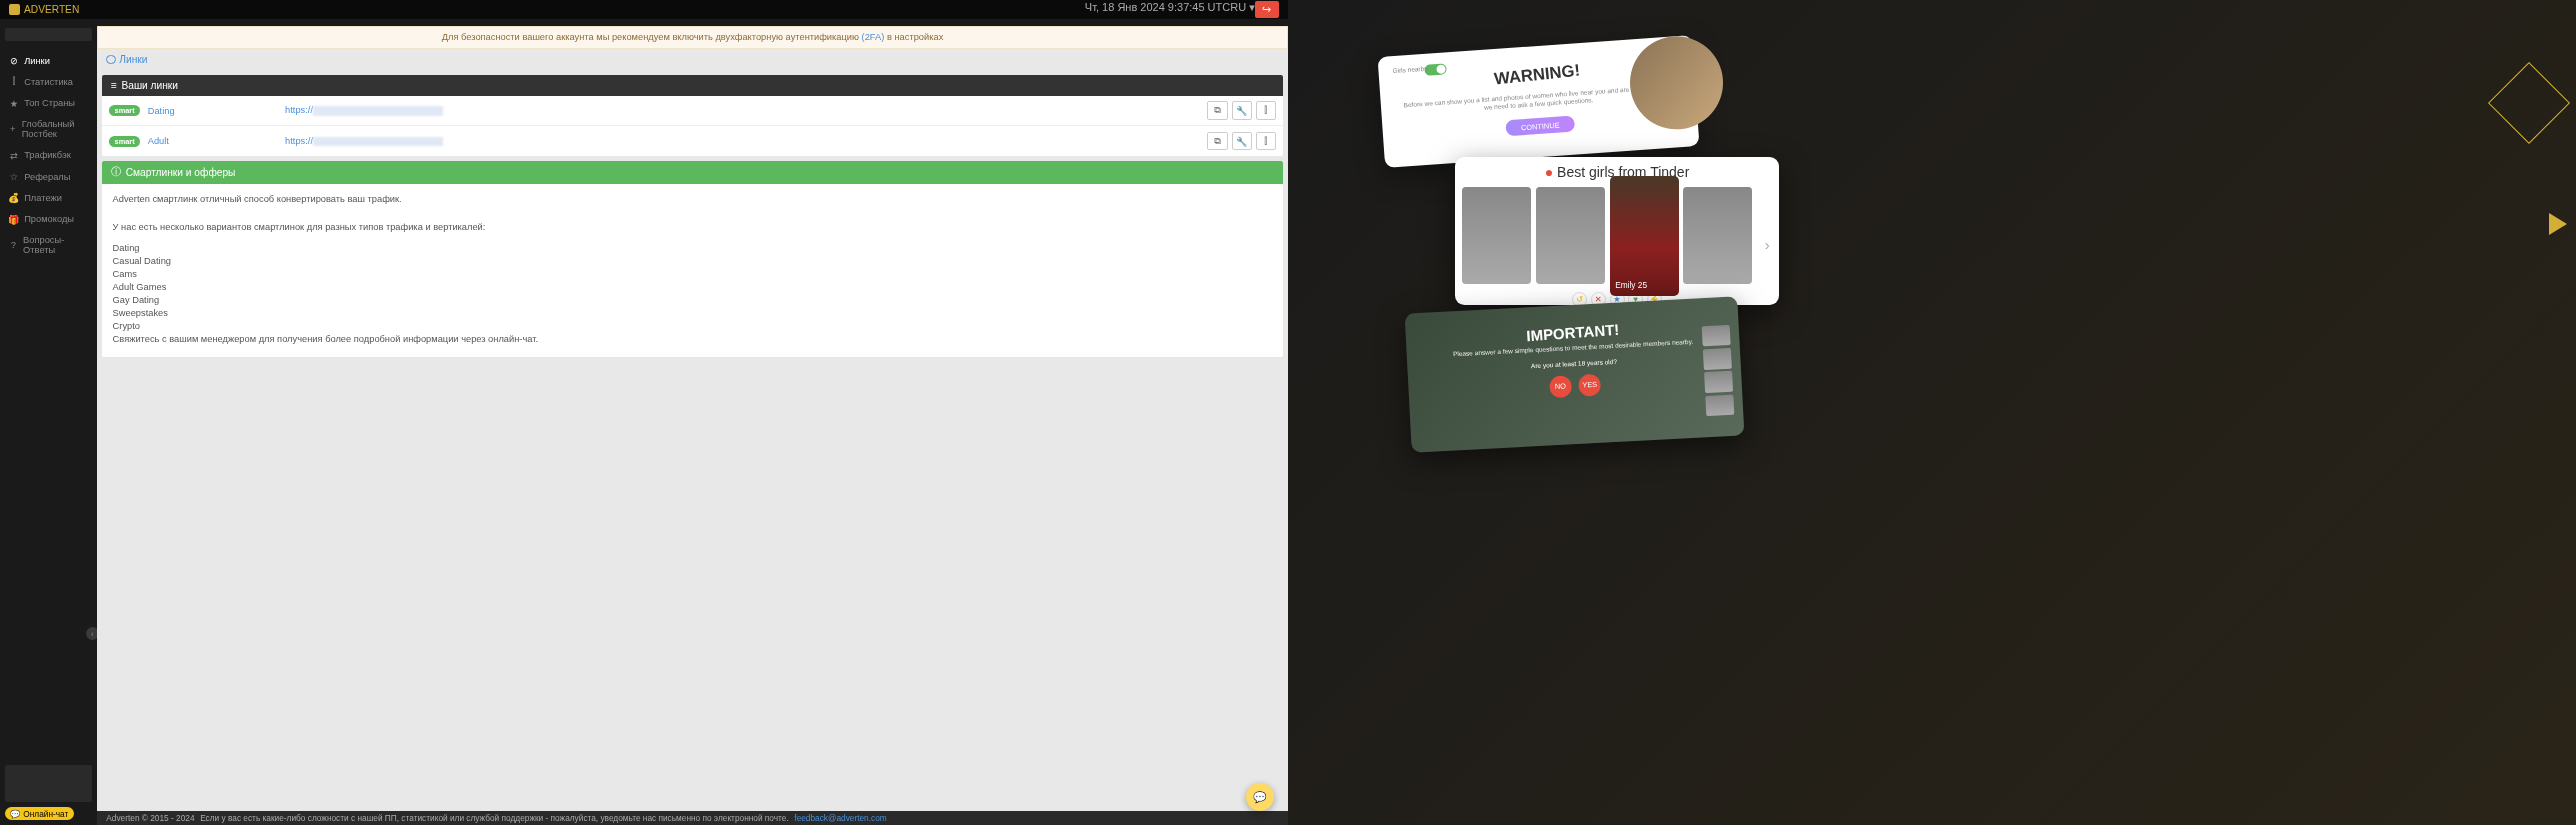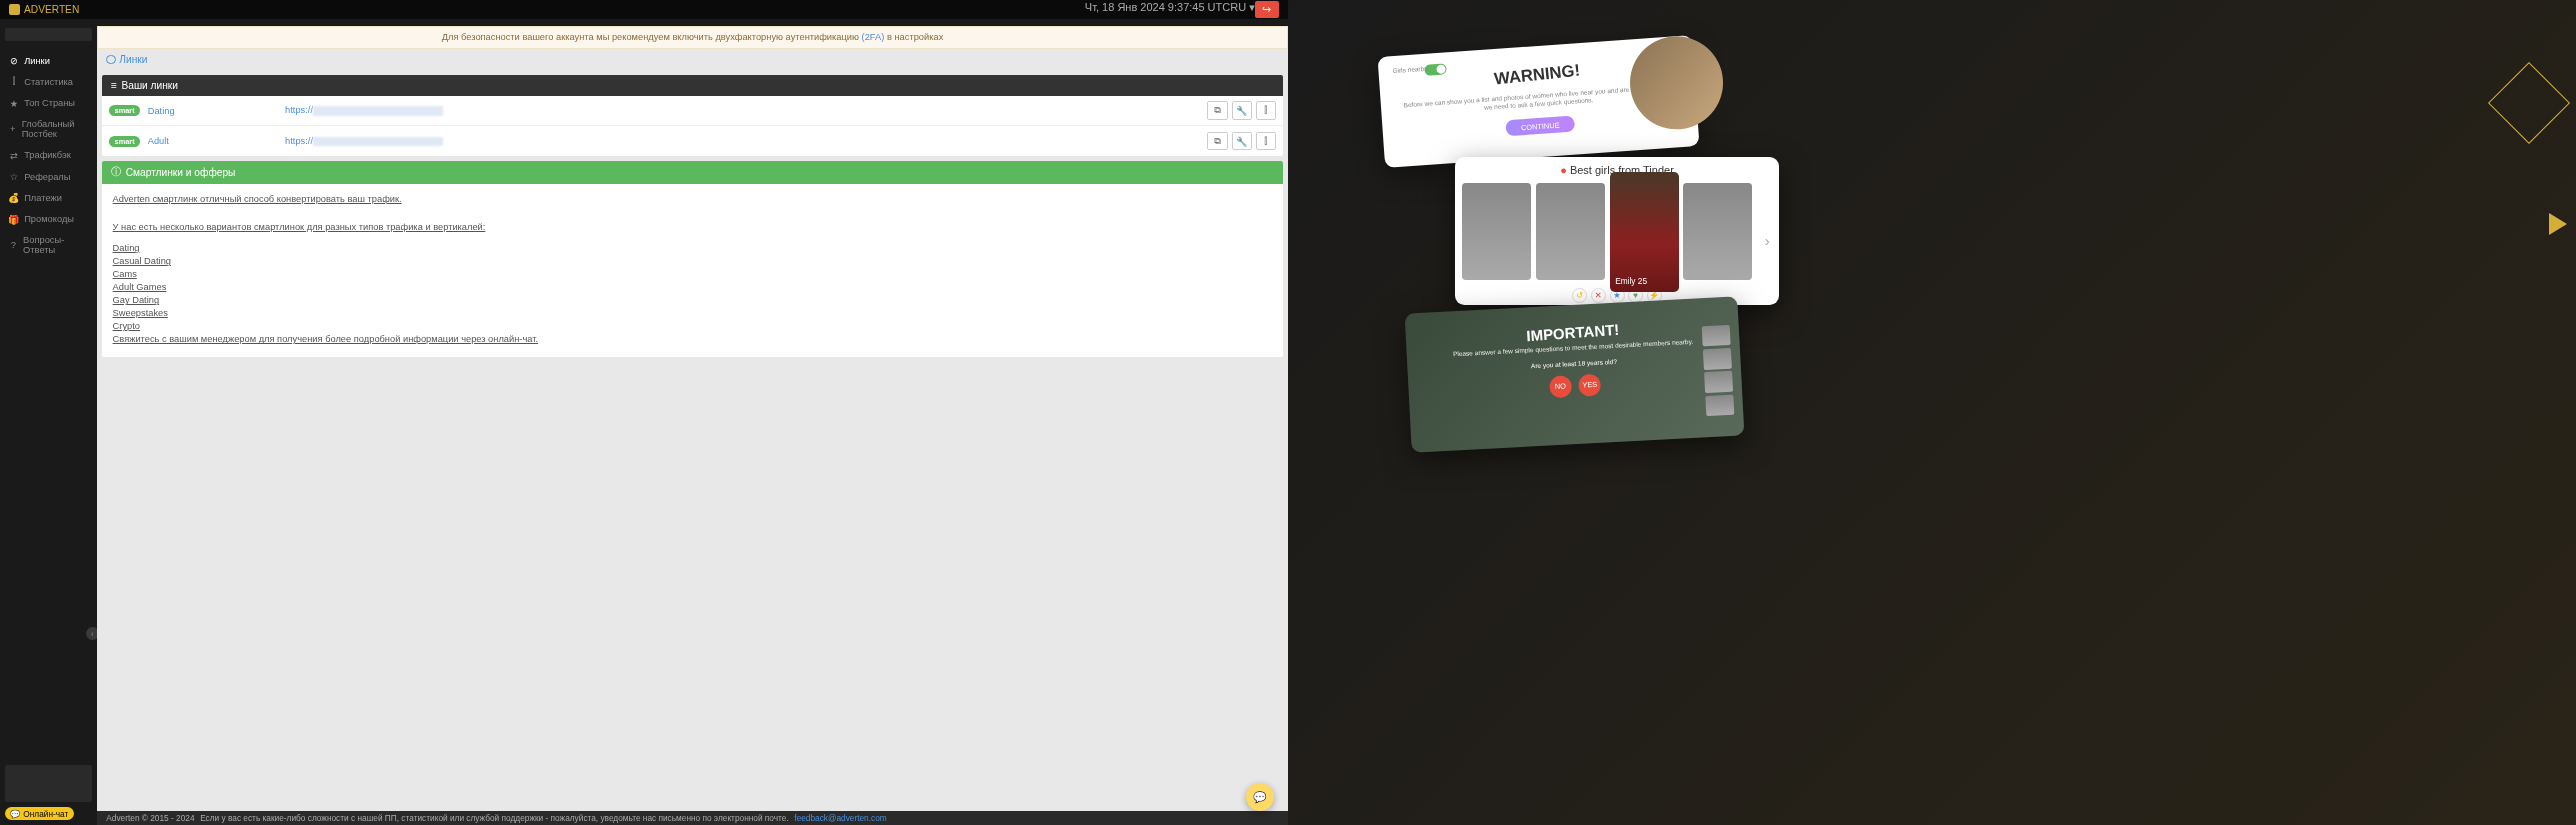--- a/index.html
+++ b/index.html
@@ -26,21 +26,21 @@
 
 .main { position: absolute; top: 18.5px; left: 97px; right: 50%; bottom: 11px; background: #e8e8e8; margin-top: 7px; }
 .alert { background: #fdf6ec; border: 0.9px solid #f0e4c8; padding: 5.6px 9.3px; font-size: 9.3px; color: #8a6d3b; text-align: center; }
 .alert-link { color: #4a90d9; cursor: pointer; }
 .breadcrumb { padding: 5.6px 9.3px; font-size: 10.2px; color: #4a90d9; display: flex; align-items: center; gap: 3.7px; }
 .breadcrumb-icon { width: 9.3px; height: 9.3px; border: 1.4px solid #4a90d9; border-radius: 50%; display: inline-block; }
 
 .panel { margin: 4.6px; background: #fff; border-radius: 1.9px; overflow: hidden; }
 .panel-header { background: #333; color: #fff; padding: 4.6px 9.3px; font-size: 10.2px; display: flex; align-items: center; gap: 4.6px; }
 .panel-header.green { background: #5cb85c; }
-.panel-body { padding: 9.3px 11px; font-size: 9.3px; color: #555; line-height: 1.5; text-decoration: underline; }
+.panel-body { padding: 9.3px 11px; font-size: 9.3px; color: #555; line-height: 1.5; }
 
 .link-row { display: flex; align-items: center; padding: 5.6px 7.4px; border-bottom: 0.9px solid #eee; gap: 7.4px; }
 .link-row:last-child { border-bottom: none; }
 .badge-smart { background: #5cb85c; color: #fff; font-size: 7.4px; padding: 0.9px 5.6px; border-radius: 7.4px; font-weight: bold; }
 .link-name { color: #4a90d9; font-size: 9.3px; min-width: 130px; }
 .link-url { color: #4a90d9; font-size: 9.3px; flex: 0 0 auto; }
 .link-url-blur { display: inline-block; width: 130px; height: 9.3px; background: #e0e8f5; filter: blur(0.9px); vertical-align: middle; }
 .link-actions { margin-left: auto; display: flex; gap: 3.7px; }
 .action-btn { width: 20.4px; height: 18.5px; border: 0.9px solid #ccc; background: #fff; border-radius: 1.9px; display: flex; align-items: center; justify-content: center; cursor: pointer; font-size: 9.3px; color: #666; }
 
@@ -60,21 +60,21 @@
 .card1 { position: absolute; top: 46px; left: 93px; width: 315px; height: 111px; background: #fff; border-radius: 9.3px; transform: rotate(-4deg); box-shadow: 0 9.3px 28px rgba(0,0,0,0.4); padding: 18.5px; display: flex; }
 .card1-text { flex: 1; text-align: center; }
 .card1-title { font-size: 16.7px; font-weight: bold; color: #333; transform: rotate(-2deg); margin-bottom: 7.4px; }
 .card1-desc { font-size: 6.5px; color: #888; line-height: 1.3; }
 .card1-btn { background: linear-gradient(90deg, #a78bfa, #c084fc); color: #fff; padding: 3.7px 15px; border-radius: 11px; font-size: 7.4px; margin-top: 9.3px; display: inline-block; }
 .card1-img { width: 93px; height: 93px; border-radius: 50%; background: linear-gradient(135deg, #8b7355, #c9a87c); position: absolute; right: -28px; top: 0; overflow: hidden; }
 .toggle { position: absolute; top: 11px; left: 46px; width: 22px; height: 11px; background: #5cb85c; border-radius: 5.6px; }
 .toggle::after { content: ''; position: absolute; right: 0.9px; top: 0.9px; width: 9.3px; height: 9.3px; background: #fff; border-radius: 50%; }
 
 .card2 { position: absolute; top: 157px; left: 167px; width: 324px; height: 148px; background: #fff; border-radius: 9.3px; box-shadow: 0 9.3px 28px rgba(0,0,0,0.5); padding: 7.4px; }
-.card2-title { text-align: center; font-size: 11px; color: #333; margin-bottom: 4.6px; }
+.card2-title { text-align: center; font-size: 14px; color: #333; margin-bottom: 4.6px; }
 .card2-title-icon { color: #e74c3c; }
 .card2-body { display: flex; align-items: center; gap: 4.6px; position: relative; height: 102px; }
 .card2-thumb { width: 69px; height: 97px; background: linear-gradient(#888, #aaa); border-radius: 3.7px; filter: grayscale(0.3); }
 .card2-main { width: 69px; height: 120px; background: linear-gradient(180deg, #4a3828 0%, #8b2020 60%, #6b1818 100%); border-radius: 5px; position: relative; }
 .card2-name { position: absolute; bottom: 5.6px; left: 5.6px; color: #fff; font-size: 8.3px; }
 .card2-dots { display: flex; gap: 3.7px; justify-content: center; margin-top: 4.6px; }
 .card2-dot { width: 15px; height: 15px; border-radius: 50%; border: 0.9px solid #ddd; display: flex; align-items: center; justify-content: center; font-size: 8.3px; }
 .nav-arrow { position: absolute; top: 50%; color: #aaa; font-size: 15px; cursor: pointer; }
 .nav-arrow.left { left: 1.9px; }
 .nav-arrow.right { right: 1.9px; }

